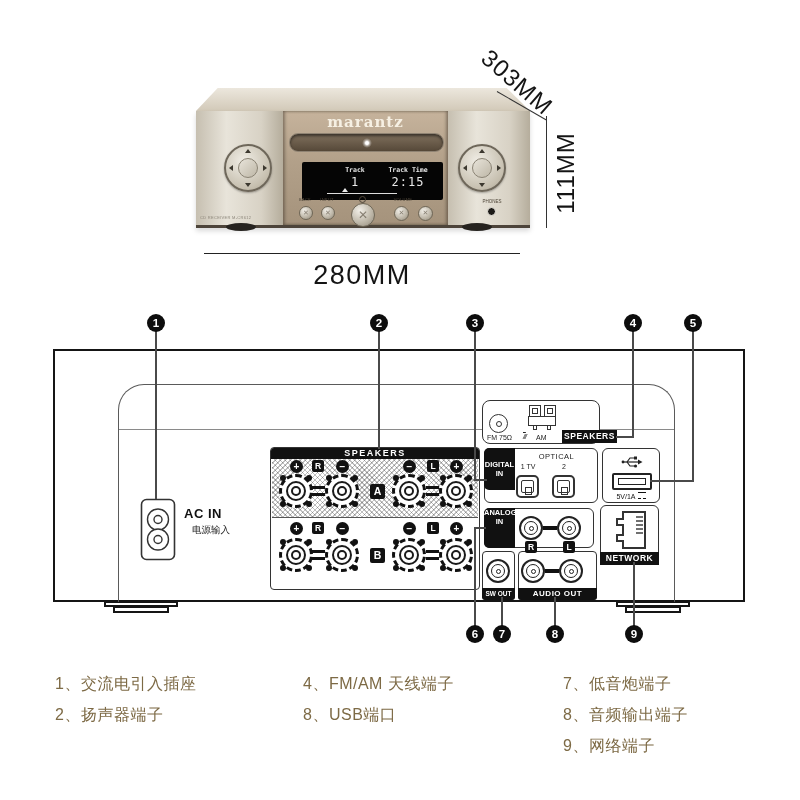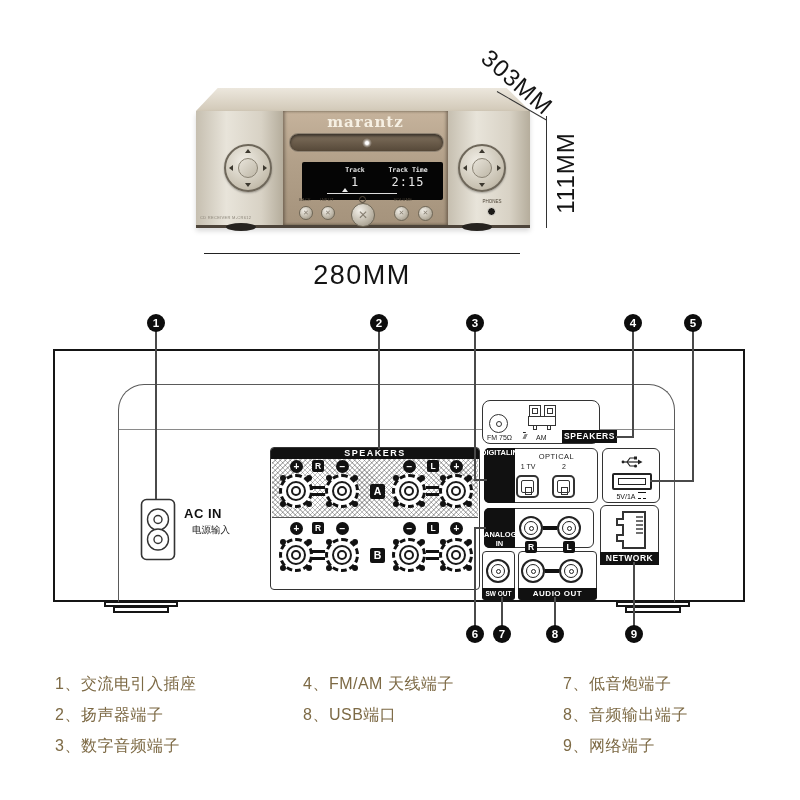--- a/index.html
+++ b/index.html
@@ -256,21 +256,21 @@
     <div class="am-b" style="left:45px;top:15px;"></div>
     <div class="am-l" style="left:50px;top:24px;"></div>
     <div class="am-l" style="left:64px;top:24px;"></div>
     <span class="smalltext" style="position:absolute;left:4px;top:33px;">FM 75Ω</span>
     <span class="smalltext loopicon" style="position:absolute;left:40px;top:32px;">///</span>
     <span class="smalltext" style="position:absolute;left:53px;top:33px;">AM</span>
   </div>
   <div class="abs blk" style="left:562px;top:430px;width:55px;height:13px;font-size:8.5px;line-height:13px;letter-spacing:.5px;">SPEAKERS</div>
 
   <div class="abs box" style="left:484px;top:448px;width:114px;height:55px;border-radius:6px;"></div>
-  <div class="abs blk" style="left:484px;top:448px;width:31px;height:55px;border-radius:5px 0 0 5px;font-size:7.5px;line-height:9px;padding-top:0;display:flex;flex-direction:row;justify-content:center;">
+  <div class="abs blk" style="left:484px;top:448px;width:31px;height:42px;border-radius:5px 0 0 5px;font-size:7.5px;line-height:9px;padding-top:0;display:flex;flex-direction:column;justify-content:center;">
     <span>DIGITAL</span>
     <span>IN</span>
   </div>
   <div class="abs" style="left:515px;top:452px;width:83px;text-align:center;font-size:7.5px;letter-spacing:.5px;color:#222;">OPTICAL</div>
   <div class="abs" style="left:513px;top:463px;width:30px;text-align:center;font-size:7px;color:#222;">1 TV</div>
   <div class="abs" style="left:549px;top:463px;width:30px;text-align:center;font-size:7px;color:#222;">2</div>
   <div class="opt" style="left:516px;top:475px;"></div>
   <div class="opt" style="left:552px;top:475px;"></div>
 
   <div class="abs box" style="left:602px;top:448px;width:58px;height:55px;border-radius:6px;"></div>
@@ -282,21 +282,21 @@
     <polyline points="6,7 9,11 13,11" fill="none" stroke="#222" stroke-width="1.2"></polyline>
     <circle cx="14.5" cy="11" r="1.6" fill="#222"></circle>
     <circle cx="2" cy="7" r="1.4" fill="#222"></circle>
   </svg>
   <div class="usb-port"></div>
   <div class="abs" style="left:602px;top:492px;width:58px;text-align:center;font-size:7px;color:#111;">
     <span>5V/1A</span><span class="dc"></span>
   </div>
 
   <div class="abs box" style="left:484px;top:508px;width:110px;height:40px;border-radius:6px;"></div>
-  <div class="abs blk" style="left:484px;top:508px;width:31px;height:40px;border-radius:5px 0 0 5px;font-size:7.5px;line-height:9px;display:flex;flex-direction:column;justify-content:flex-end;">
+  <div class="abs blk" style="left:484px;top:508px;width:31px;height:40px;border-radius:5px 0 0 5px;font-size:7.5px;line-height:9px;display:flex;flex-direction:column;justify-content:flex-start;">
     <span>ANALOG</span>
     <span>IN</span>
   </div>
   <div class="rca" style="left:519px;top:516px;"></div>
   <div class="rca" style="left:557px;top:516px;"></div>
   <div class="rconn" style="left:543px;top:526px;width:14px;"></div>
 
   <div class="abs box hatch" style="left:482px;top:551px;width:33px;height:49px;border-radius:4px;"></div>
   <div class="abs box hatch" style="left:518px;top:551px;width:79px;height:49px;border-radius:4px;"></div>
   <span class="badge" style="left:525px;top:541px;">R</span>
@@ -339,21 +339,20 @@
   <div class="co" style="left:624px;top:314px;">4</div>
   <div class="co" style="left:684px;top:314px;">5</div>
   <div class="co" style="left:466px;top:625px;">6</div>
   <div class="co" style="left:493px;top:625px;">7</div>
   <div class="co" style="left:546px;top:625px;">8</div>
   <div class="co" style="left:625px;top:625px;">9</div>
 
   <div class="legend-col" style="left:55px;">
     <p>1、交流电引入插座</p>
     <p>2、扬声器端子</p>
-    <p>3、数字音频端子</p>
   </div>
   <div class="legend-col" style="left:303px;">
     <p>4、FM/AM 天线端子</p>
     <p>8、USB端口</p>
   </div>
   <div class="legend-col" style="left:563px;">
     <p>7、低音炮端子</p>
     <p>8、音频输出端子</p>
     <p>9、网络端子</p>
   </div>

